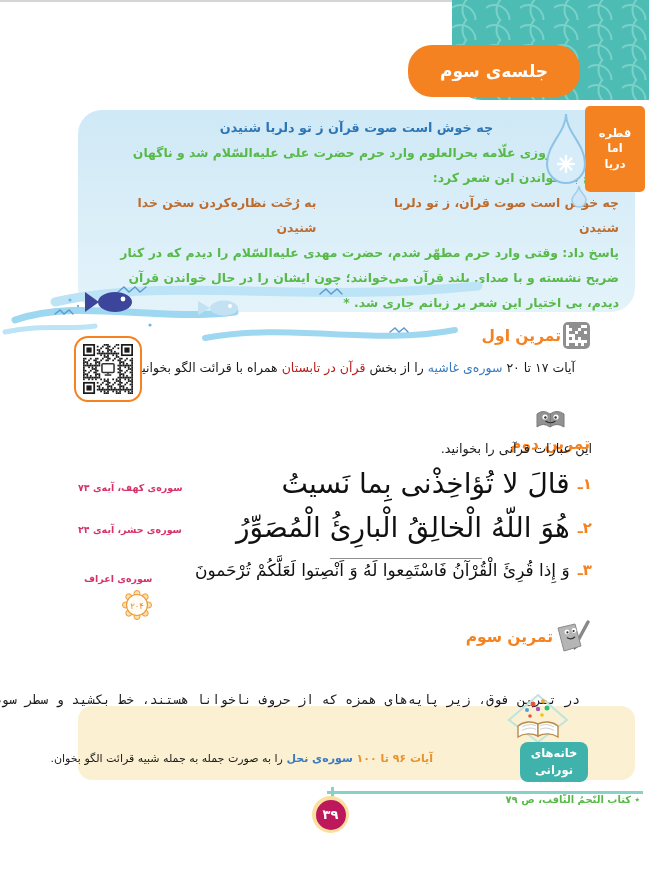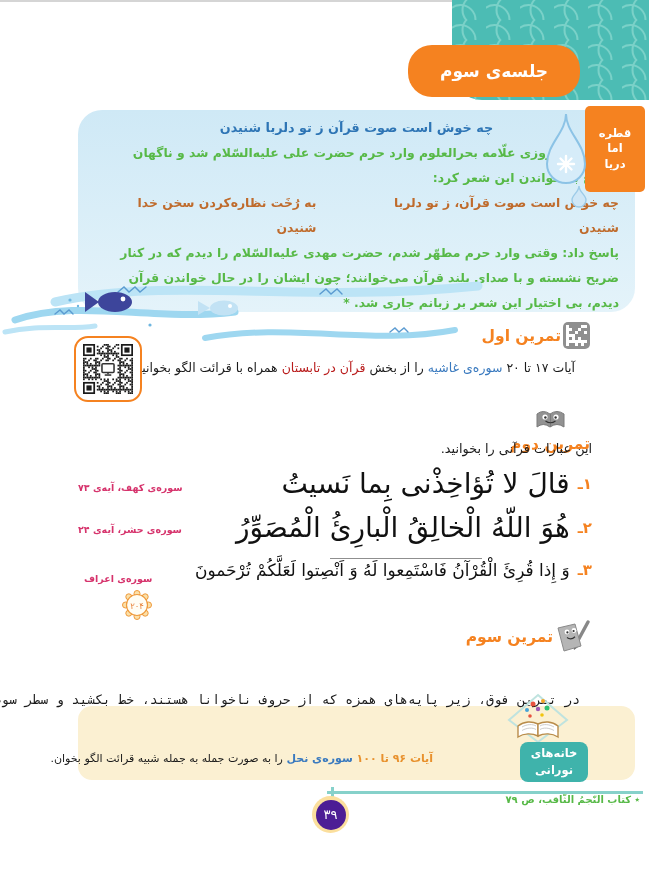--- a/index.html
+++ b/index.html
@@ -60,22 +60,22 @@
     display:flex;flex-direction:column;justify-content:center;z-index:3;}
   .lum-icon{position:absolute;left:503px;top:692px;z-index:3;}
   
   .foot-rule{position:absolute;left:335px;top:791px;width:308px;height:2.5px;background:#86d1ca;z-index:1;}
   .foot-cross-v{position:absolute;left:331px;top:787px;width:2.5px;height:10px;background:#86d1ca;}
   .foot-cross-h{position:absolute;left:327px;top:791px;width:10px;height:2.5px;background:#86d1ca;}
   .footnote{position:absolute;right:9px;top:794px;color:#57b947;font-weight:bold;font-size:10px;white-space:nowrap;}
   
   .page-circle{position:absolute;left:312px;top:796px;width:37px;height:37px;border-radius:50%;
     background:#fbdf9d;display:flex;align-items:center;justify-content:center;}
-  .page-circle-inner{width:30px;height:30px;border-radius:50%;background:#4c1d95;color:#fff;
-    font-weight:normal;font-size:13px;display:flex;align-items:center;justify-content:center;}
+  .page-circle-inner{width:30px;height:30px;border-radius:50%;background:#be185d;color:#fff;
+    font-weight:bold;font-size:13px;display:flex;align-items:center;justify-content:center;}
 </style>
 </head>
 <body>
 
 <div class="top-rule"></div>
 
 <div class="teal-corner">
   <svg width="197" height="100" viewBox="0 0 197 100">
     <defs>
       <pattern id="scales" width="34" height="20" patternUnits="userSpaceOnUse">

